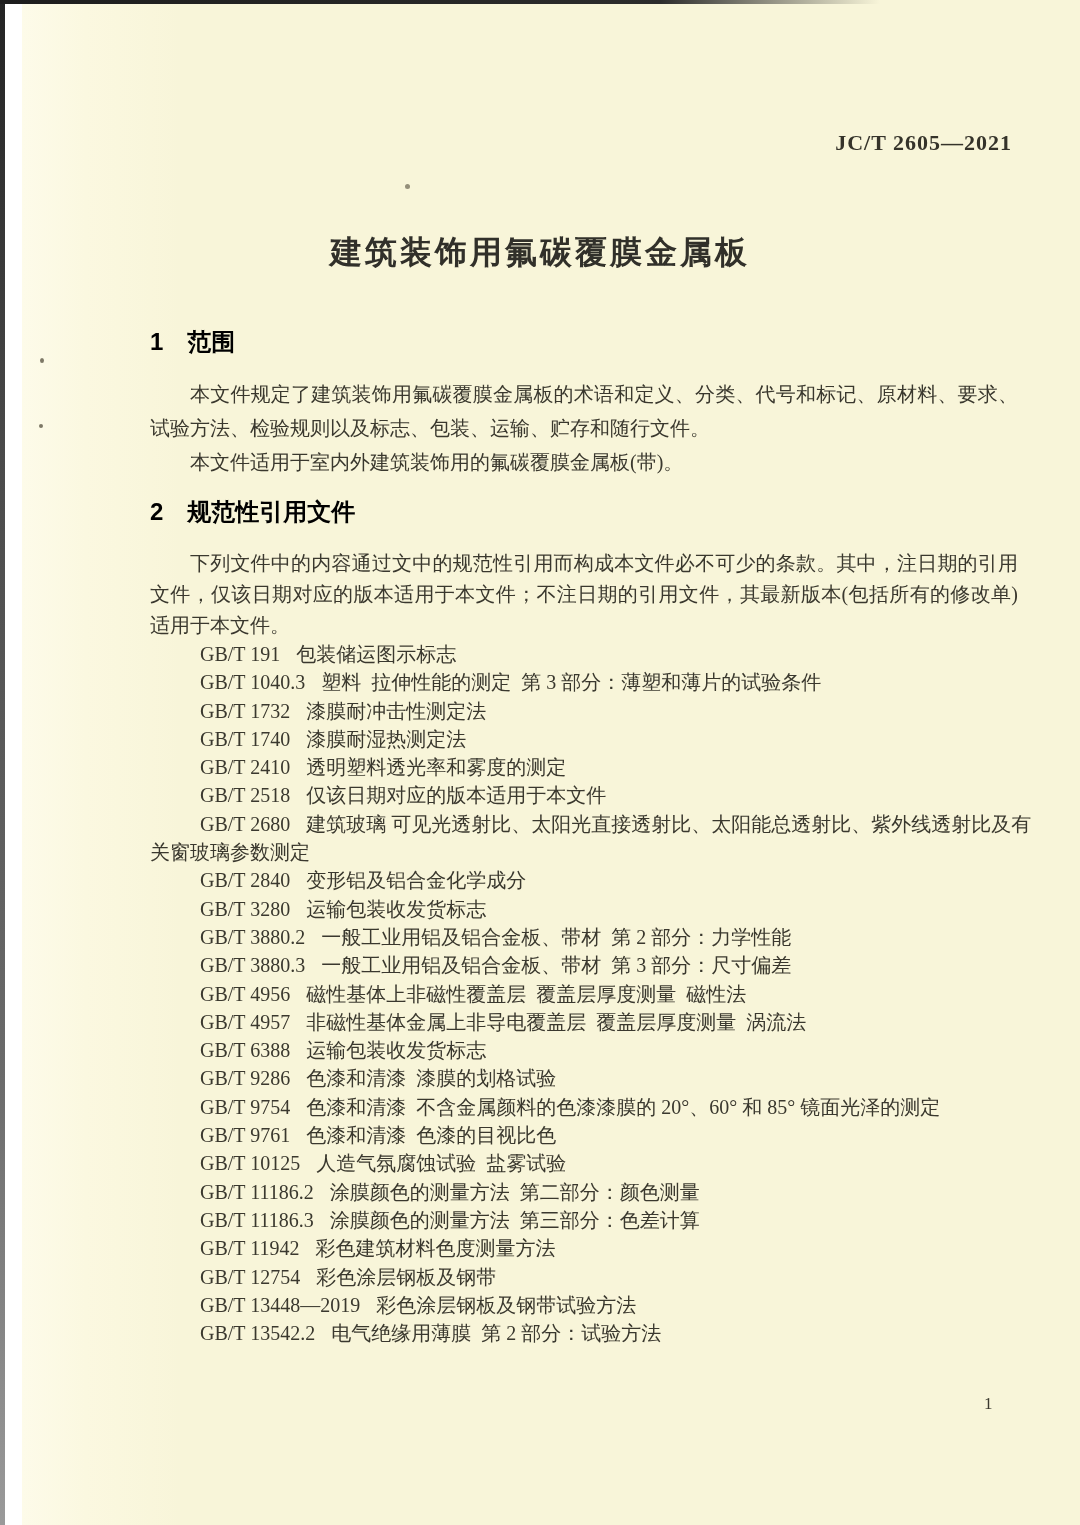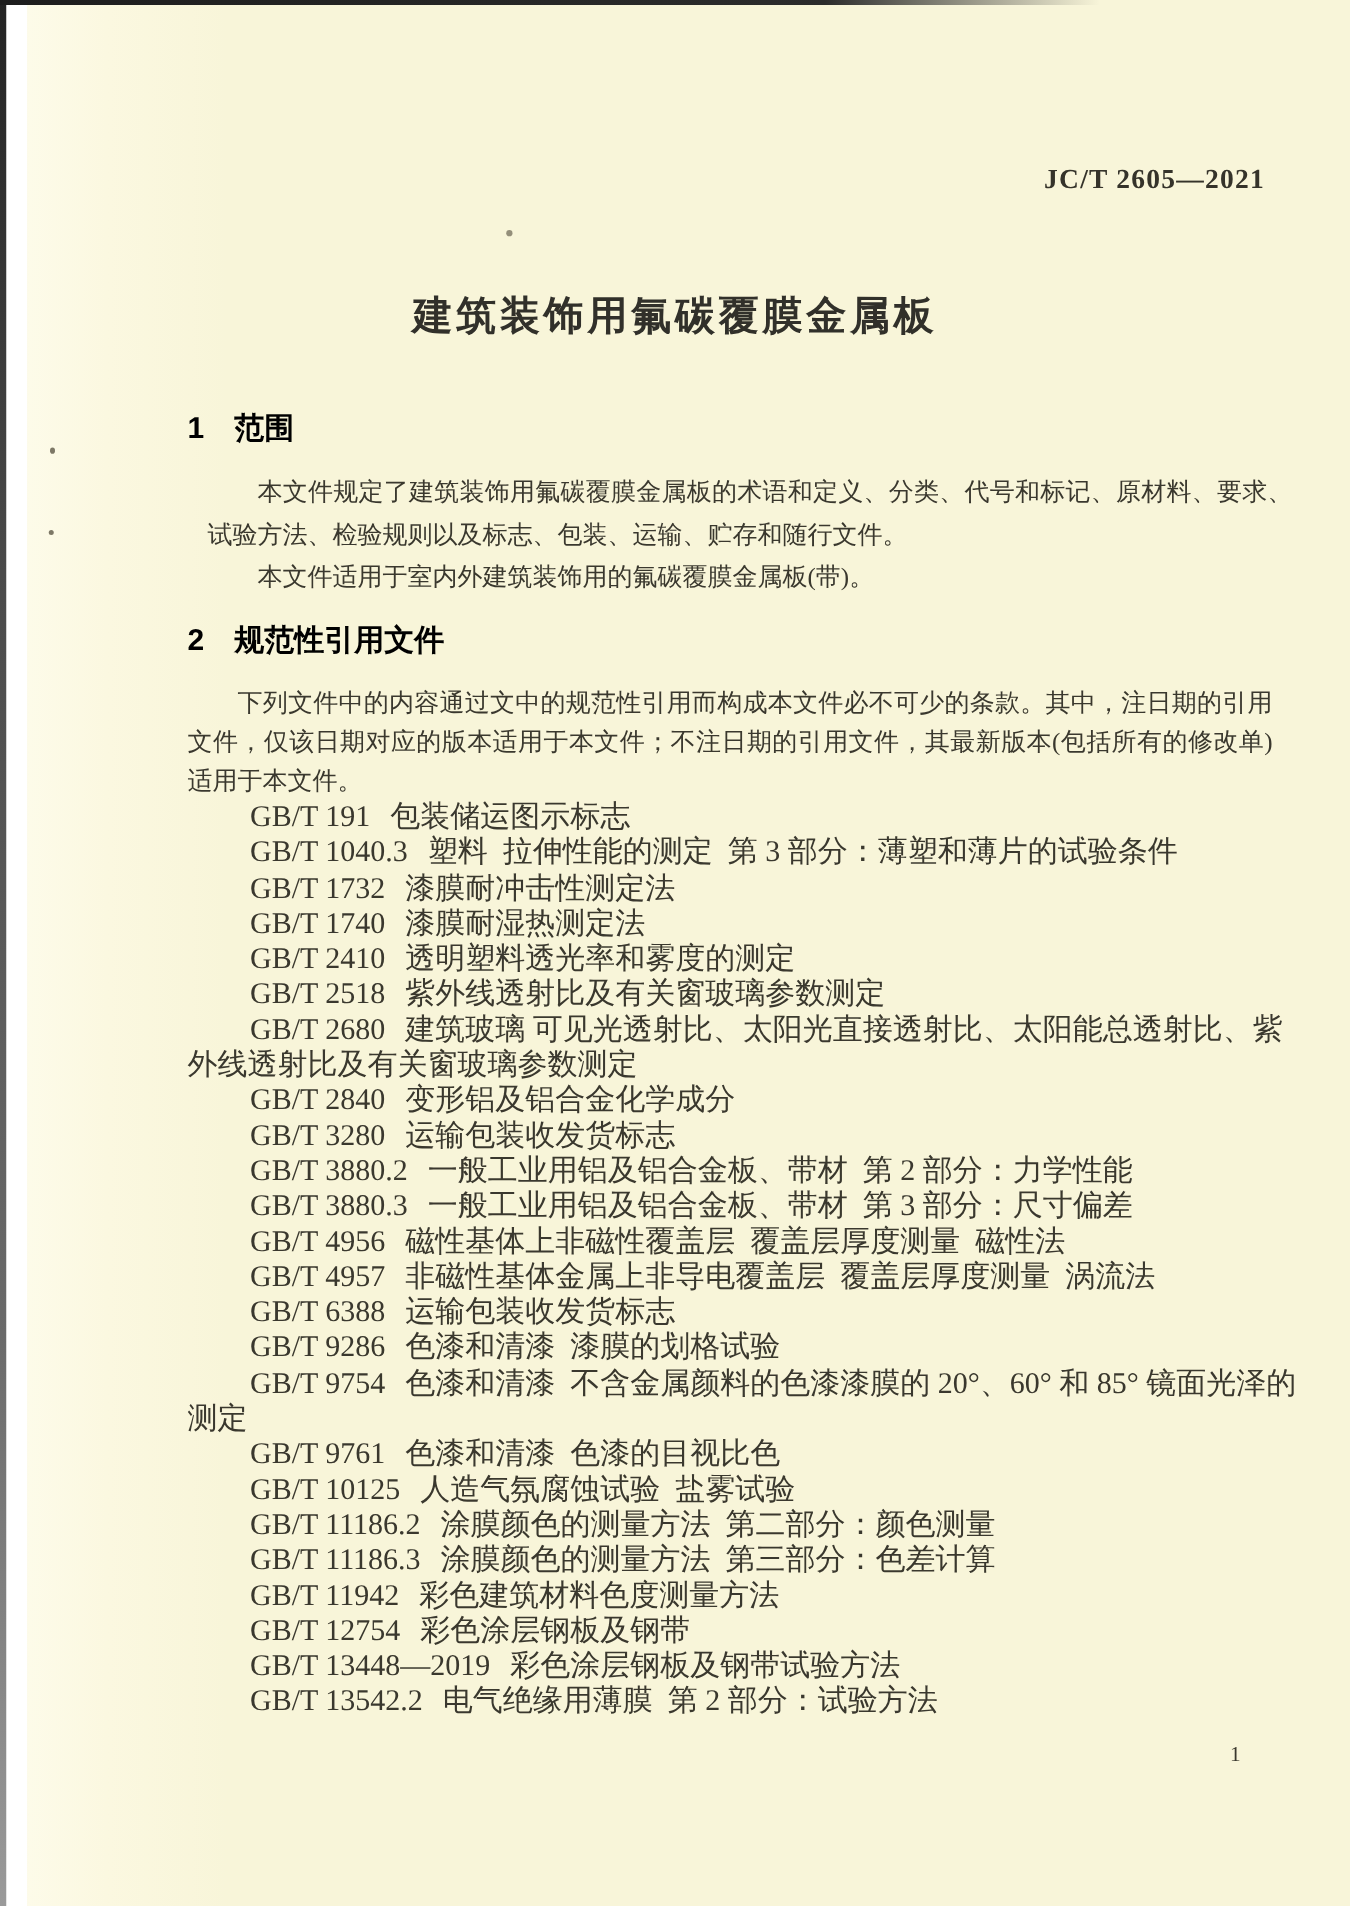--- a/index.html
+++ b/index.html
@@ -57,28 +57,28 @@
   }
   .sec-head .sec-num{margin-right:24px;font-weight:bold;}
   .sec1-head{top:326px;}
   .sec2-head{top:496px;}
 
   .body-block{
     position:absolute;left:150px;width:868px;
     font-size:20px;text-align:justify;
     color:#3a382e;
   }
-  .s1-paras{top:377px;line-height:34px;margin-left:16px;}
+  .s1-paras{top:377px;line-height:34px;}
   .s1-paras p{margin:0;text-indent:2em;}
   .s2-intro{top:548px;line-height:31px;}
   .s2-intro p{margin:0;text-indent:2em;}
 
   .ref-list{
     position:absolute;left:150px;top:640px;width:888px;
-    font-size:24px;color:#3a382e;
+    font-size:20px;color:#3a382e;
   }
   .ref{
     margin:0;line-height:28.3px;
     text-indent:50px;           
     white-space:normal;
   }
   .ref-code{margin-right:16px;white-space:nowrap;}
   .ref-title{white-space:pre-wrap;}
 
   .page-number{
@@ -119,21 +119,21 @@
   <div class="body-block s2-intro">
     <p>下列文件中的内容通过文中的规范性引用而构成本文件必不可少的条款。其中，注日期的引用文件，仅该日期对应的版本适用于本文件；不注日期的引用文件，其最新版本(包括所有的修改单)适用于本文件。</p>
   </div>
 
   <div class="ref-list">
     <p class="ref"><span class="ref-code">GB/T 191</span><span class="ref-title">包装储运图示标志</span></p>
     <p class="ref"><span class="ref-code">GB/T 1040.3</span><span class="ref-title">塑料  拉伸性能的测定  第 3 部分：薄塑和薄片的试验条件</span></p>
     <p class="ref"><span class="ref-code">GB/T 1732</span><span class="ref-title">漆膜耐冲击性测定法</span></p>
     <p class="ref"><span class="ref-code">GB/T 1740</span><span class="ref-title">漆膜耐湿热测定法</span></p>
     <p class="ref"><span class="ref-code">GB/T 2410</span><span class="ref-title">透明塑料透光率和雾度的测定</span></p>
-    <p class="ref"><span class="ref-code">GB/T 2518</span><span class="ref-title">紫外线透射比及有关窗玻璃参数测定</span></p>
+    <p class="ref"><span class="ref-code">GB/T 2518</span><span class="ref-title">仅该日期对应的版本适用于本文件</span></p>
     <p class="ref"><span class="ref-code">GB/T 2680</span><span class="ref-title">建筑玻璃 可见光透射比、太阳光直接透射比、太阳能总透射比、紫外线透射比及有关窗玻璃参数测定</span></p>
     <p class="ref"><span class="ref-code">GB/T 2840</span><span class="ref-title">变形铝及铝合金化学成分</span></p>
     <p class="ref"><span class="ref-code">GB/T 3280</span><span class="ref-title">运输包装收发货标志</span></p>
     <p class="ref"><span class="ref-code">GB/T 3880.2</span><span class="ref-title">一般工业用铝及铝合金板、带材  第 2 部分：力学性能</span></p>
     <p class="ref"><span class="ref-code">GB/T 3880.3</span><span class="ref-title">一般工业用铝及铝合金板、带材  第 3 部分：尺寸偏差</span></p>
     <p class="ref"><span class="ref-code">GB/T 4956</span><span class="ref-title">磁性基体上非磁性覆盖层  覆盖层厚度测量  磁性法</span></p>
     <p class="ref"><span class="ref-code">GB/T 4957</span><span class="ref-title">非磁性基体金属上非导电覆盖层  覆盖层厚度测量  涡流法</span></p>
     <p class="ref"><span class="ref-code">GB/T 6388</span><span class="ref-title">运输包装收发货标志</span></p>
     <p class="ref"><span class="ref-code">GB/T 9286</span><span class="ref-title">色漆和清漆  漆膜的划格试验</span></p>
     <p class="ref"><span class="ref-code">GB/T 9754</span><span class="ref-title">色漆和清漆  不含金属颜料的色漆漆膜的 20°、60° 和 85° 镜面光泽的测定</span></p>

